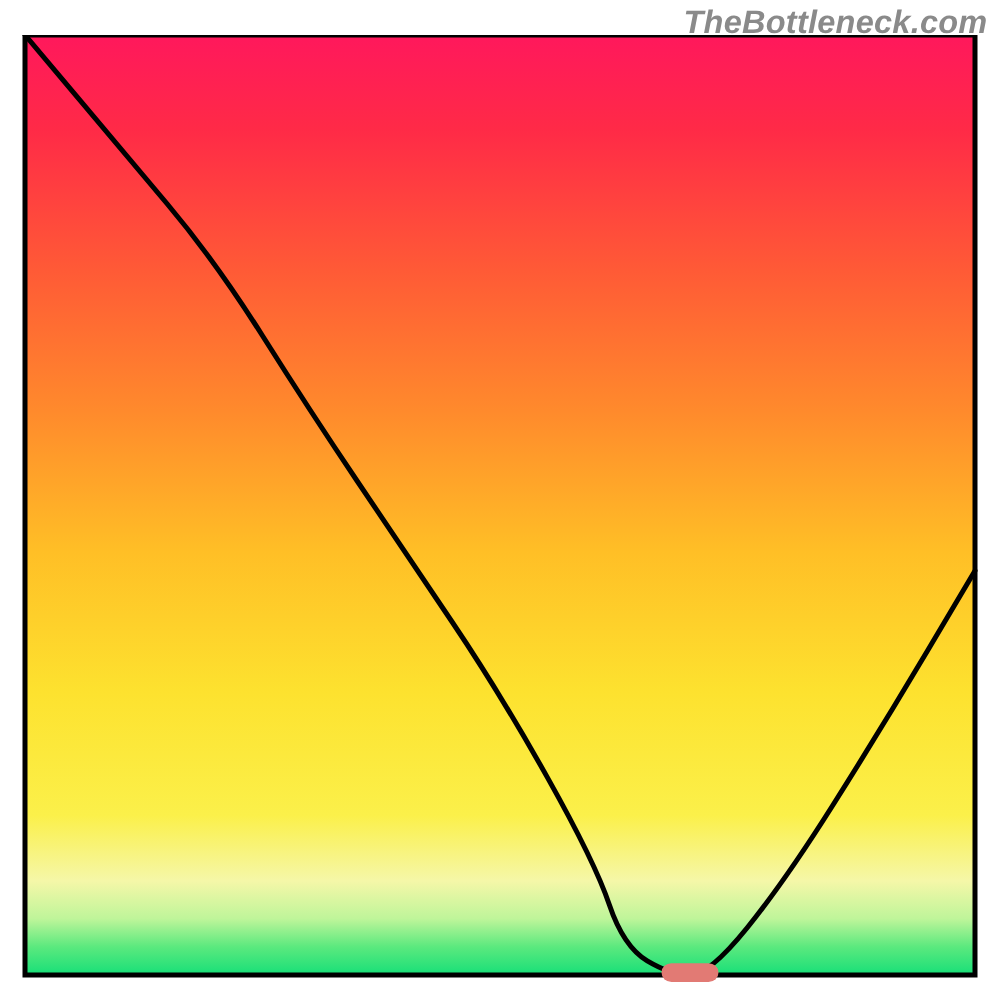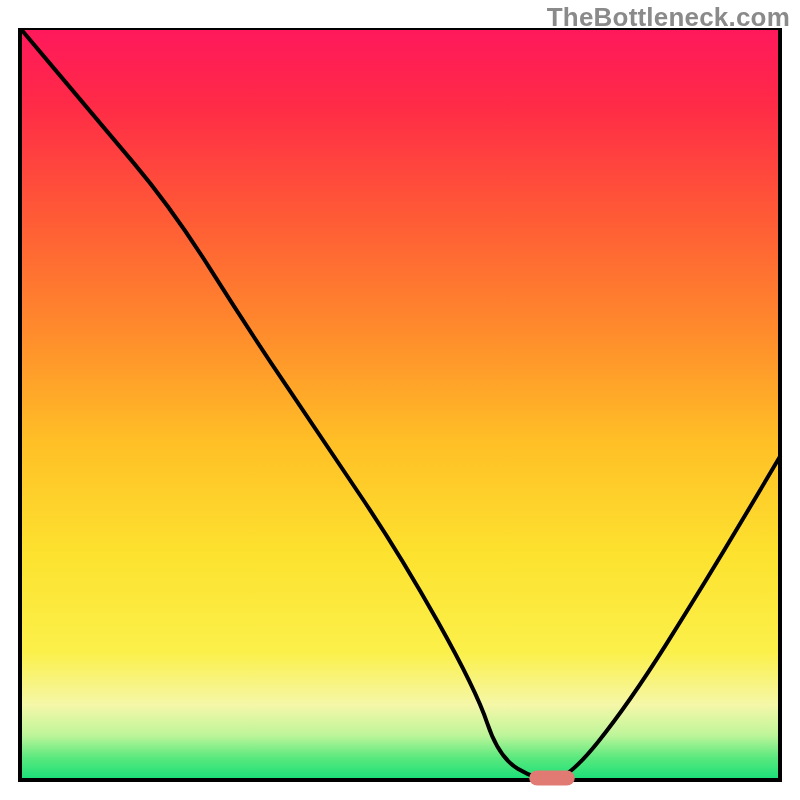--- a/index.html
+++ b/index.html
@@ -7,20 +7,21 @@
     padding: 0;
     width: 800px;
     height: 800px;
     background: #ffffff;
     font-family: Arial, Helvetica, sans-serif;
   }
   .container {
     position: relative;
     width: 800px;
     height: 800px;
+    font-style: italic;
   }
   .watermark {
     position: absolute;
     top: 2px;
     right: 10px;
     font-size: 26px;
     font-weight: bold;
     color: #8a8a8a;
     letter-spacing: 0.2px;
   }

